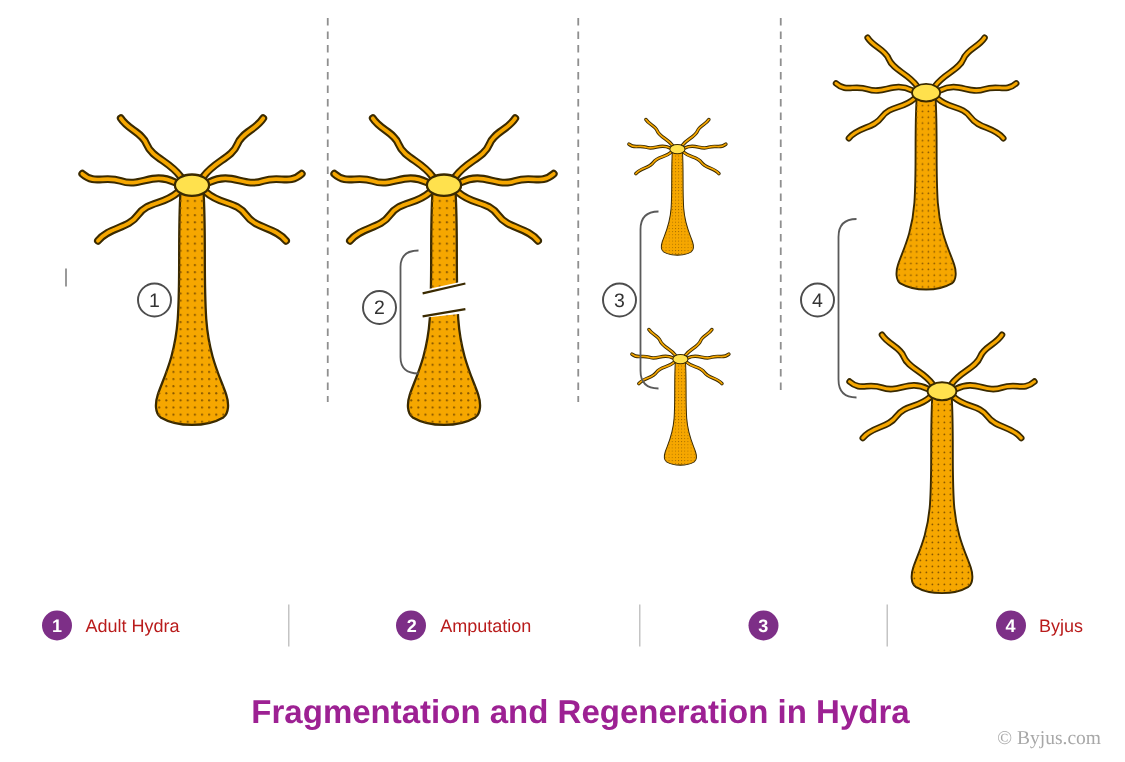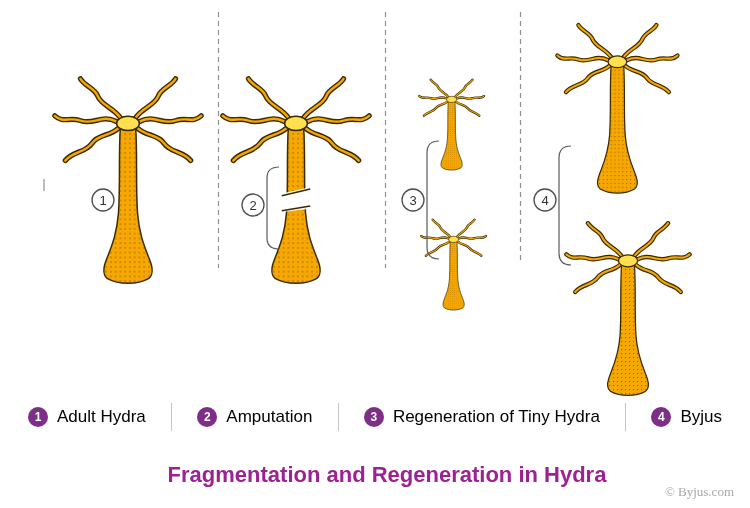--- a/index.html
+++ b/index.html
@@ -19,21 +19,21 @@
     position:absolute;left:0;right:0;top:402px;height:30px;
     display:flex;align-items:center;justify-content:space-between;
     padding:0 28px;
   }
   .legend-item{display:flex;align-items:center;gap:9px;}
   .badge{
     width:20px;height:20px;border-radius:50%;background:#7d2f87;color:#fff;
     font-size:12px;font-weight:bold;display:flex;align-items:center;justify-content:center;
     flex:0 0 auto;
   }
-  .legend-label{font-size:17px;color:#000000;white-space:nowrap;}
+  .legend-label{font-size:12px;color:#b91c1c;white-space:nowrap;}
   .divider{width:1px;height:28px;background:#c4c4c4;flex:0 0 auto;}
 
   .title{
     position:absolute;top:450px;left:0;width:100%;margin:12px;
     text-align:center;font-size:22px;font-weight:bold;color:#9d2193;
   }
   .copyright{
     position:absolute;right:16px;bottom:8px;font-size:13px;color:#a8a8a8;font-family:Liberation Serif, serif;
   }
 </style>
@@ -121,21 +121,20 @@
       <span class="legend-label">Adult Hydra</span>
     </div>
     <span class="divider"></span>
     <div class="legend-item">
       <span class="badge">2</span>
       <span class="legend-label">Amputation</span>
     </div>
     <span class="divider"></span>
     <div class="legend-item">
       <span class="badge">3</span>
-      <span class="legend-label">Regeneration of Tiny Hydra</span>
     </div>
     <span class="divider"></span>
     <div class="legend-item">
       <span class="badge">4</span>
       <span class="legend-label">Byjus</span>
     </div>
   </div>
 
   <h1 class="title">Fragmentation and Regeneration in Hydra</h1>
 

